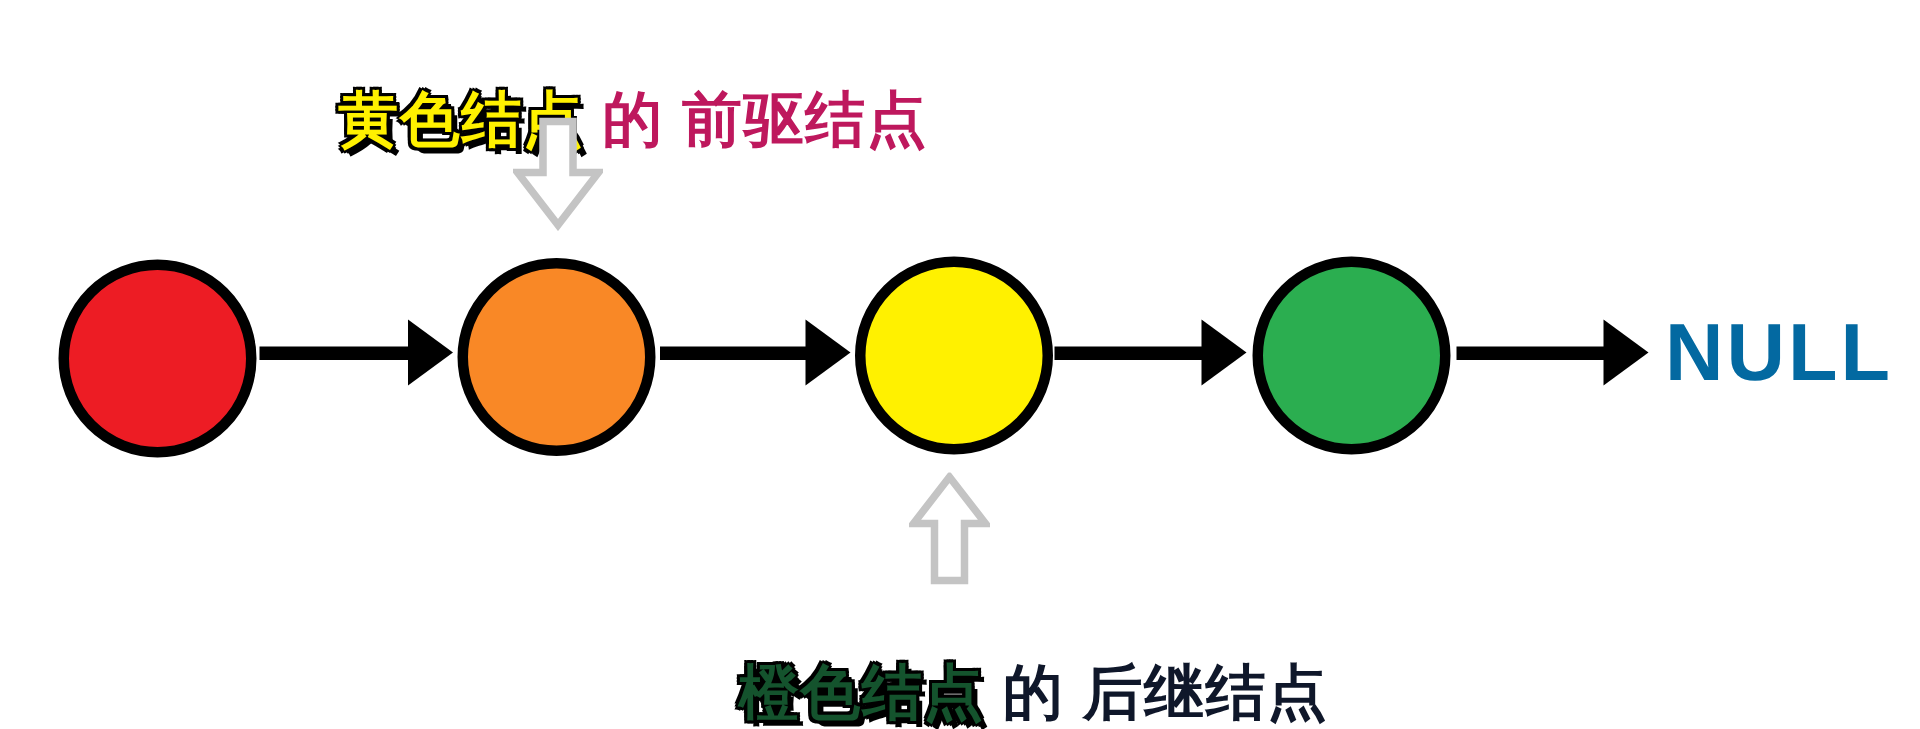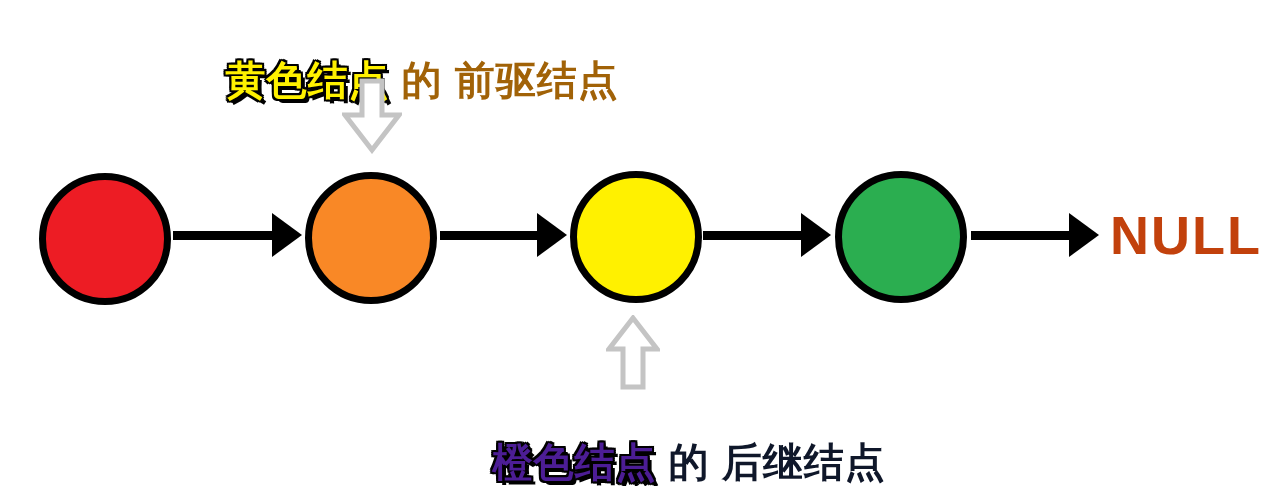--- a/index.html
+++ b/index.html
@@ -68,21 +68,21 @@
     letter-spacing:2px;
     line-height:1;
   }
 </style>
 </head>
 <body>
 
 <div class="canvas" style="background-color: rgb(255, 255, 255);">
 
   <div class="annotation annotation-top">
-    <span class="hl" style="color: rgb(255, 241, 0);">黄色结点</span><span style="color: #a16207;"> 的 前驱结点</span>
+    <span class="hl" style="color: rgb(255, 241, 0);">黄色结点</span><span style="color: #be185d;"> 的 前驱结点</span>
   </div>
 
   <svg class="hollow-arrow hollow-down" width="60" height="76" viewBox="0 0 60 76">
     <polygon points="20,3 40,3 40,37 57,37 30,72 3,37 20,37" stroke-width="5" stroke-linejoin="miter" fill="#FFFFFF" stroke="#C4C4C4"></polygon>
   </svg>
 
   <div class="node n1" style="background-color: rgb(237, 28, 36); border-color: rgb(0, 0, 0);"></div>
 
   <div class="harrow a1">
     <div class="shaft" style="background-color: rgb(0, 0, 0);"></div>
@@ -103,23 +103,23 @@
     <div class="head" style="border-left-color: rgb(0, 0, 0);"></div>
   </div>
 
   <div class="node n4" style="background-color: rgb(43, 174, 80); border-color: rgb(0, 0, 0);"></div>
 
   <div class="harrow a4">
     <div class="shaft" style="background-color: rgb(0, 0, 0);"></div>
     <div class="head" style="border-left-color: rgb(0, 0, 0);"></div>
   </div>
 
-  <div class="null-label" style="color: #c2410c;">NULL</div>
+  <div class="null-label" style="color: #0369a1;">NULL</div>
 
   <svg class="hollow-arrow hollow-up" width="54" height="76" viewBox="0 0 54 76">
     <polygon points="27,3 51,34 37,34 37,72 17,72 17,34 3,34" stroke-width="5" stroke-linejoin="miter" fill="#FFFFFF" stroke="#C4C4C4"></polygon>
   </svg>
 
   <div class="annotation annotation-bottom">
-    <span class="hl" style="color: #4c1d95;">橙色结点</span><span style="color: #0f172a;"> 的 后继结点</span>
+    <span class="hl" style="color: #14532d;">橙色结点</span><span style="color: #0f172a;"> 的 后继结点</span>
   </div>
 
 </div>
 
 </body></html>

